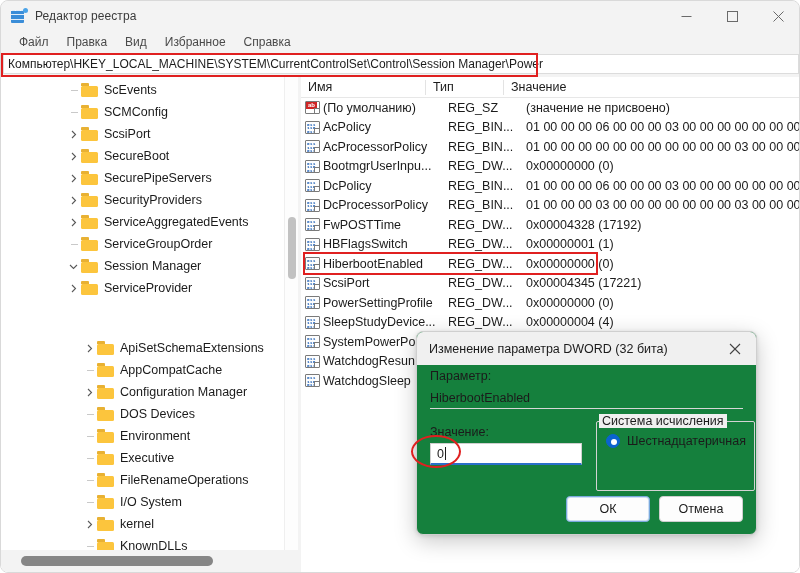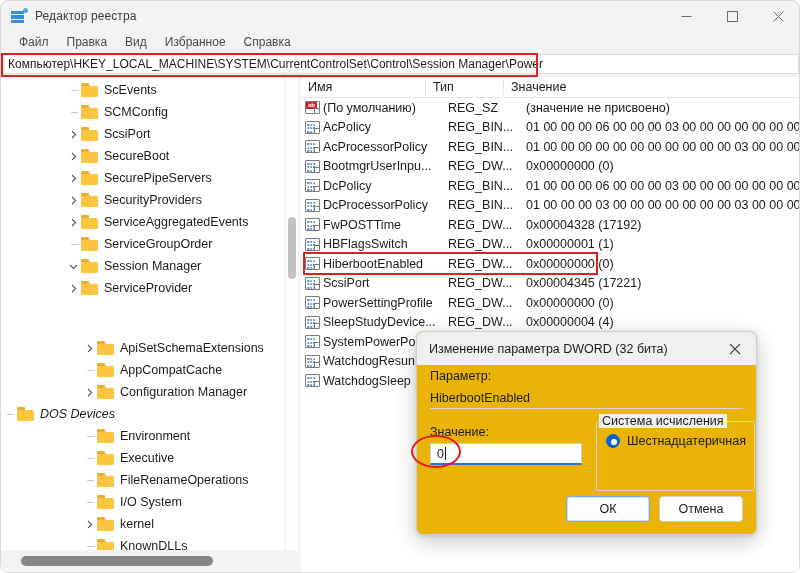--- a/index.html
+++ b/index.html
@@ -243,21 +243,21 @@
     position: absolute; left: 302px; top: 251px;
     width: 295px; height: 23px;
     border: 2px solid #e02020;
     z-index: 35; pointer-events: none;
   }
 
   
   .dialog {
     position: absolute; left: 415px; top: 330px;
     width: 341px; height: 204px;
-    background: #eab308;
+    background: #15803d;
     border: 1px solid #cfcfcf;
     border-radius: 7px;
     box-shadow: 0 6px 22px rgba(0,0,0,.22), 0 1px 4px rgba(0,0,0,.12);
     z-index: 50;
     overflow: hidden;
   }
   .dlg-title {
     height: 33px; background: #f0f0f0;
     display: flex; align-items: center;
     padding-left: 12px;
@@ -527,21 +527,21 @@
               <svg width="9" height="9" viewBox="0 0 9 9">
                 <polyline points="3,1 6.5,4.5 3,8" fill="none" stroke="currentColor" stroke-width="1.1"></polyline>
               </svg>
             </div>
             <div class="folder">
               <div class="tab"></div>
               <div class="body"></div>
             </div>
             <div class="lbl">Configuration Manager</div>
           </div>
-          <div class="tnode" style=" font-style: italic;">
+          <div class="tnode" style="padding-left: 80px;">
             <div class="stub">
               <i></i>
             </div>
             <div class="folder">
               <div class="tab"></div>
               <div class="body"></div>
             </div>
             <div class="lbl">DOS Devices</div>
           </div>
           <div class="tnode" style="padding-left: 80px;">

